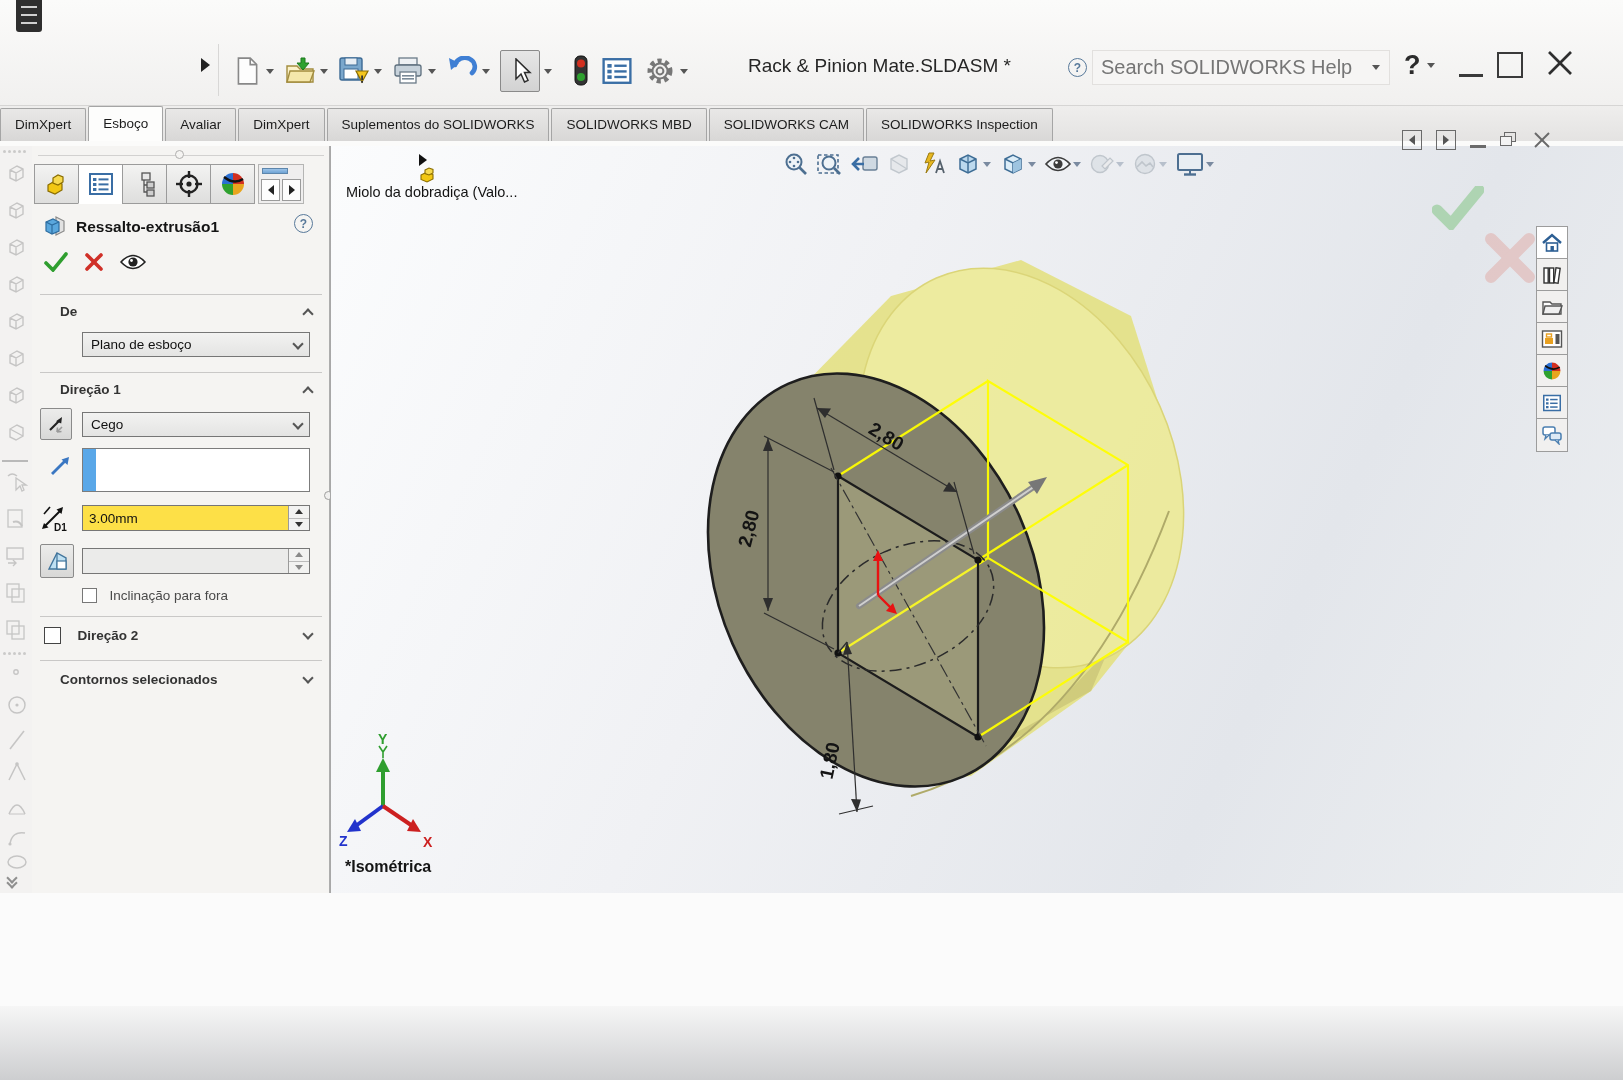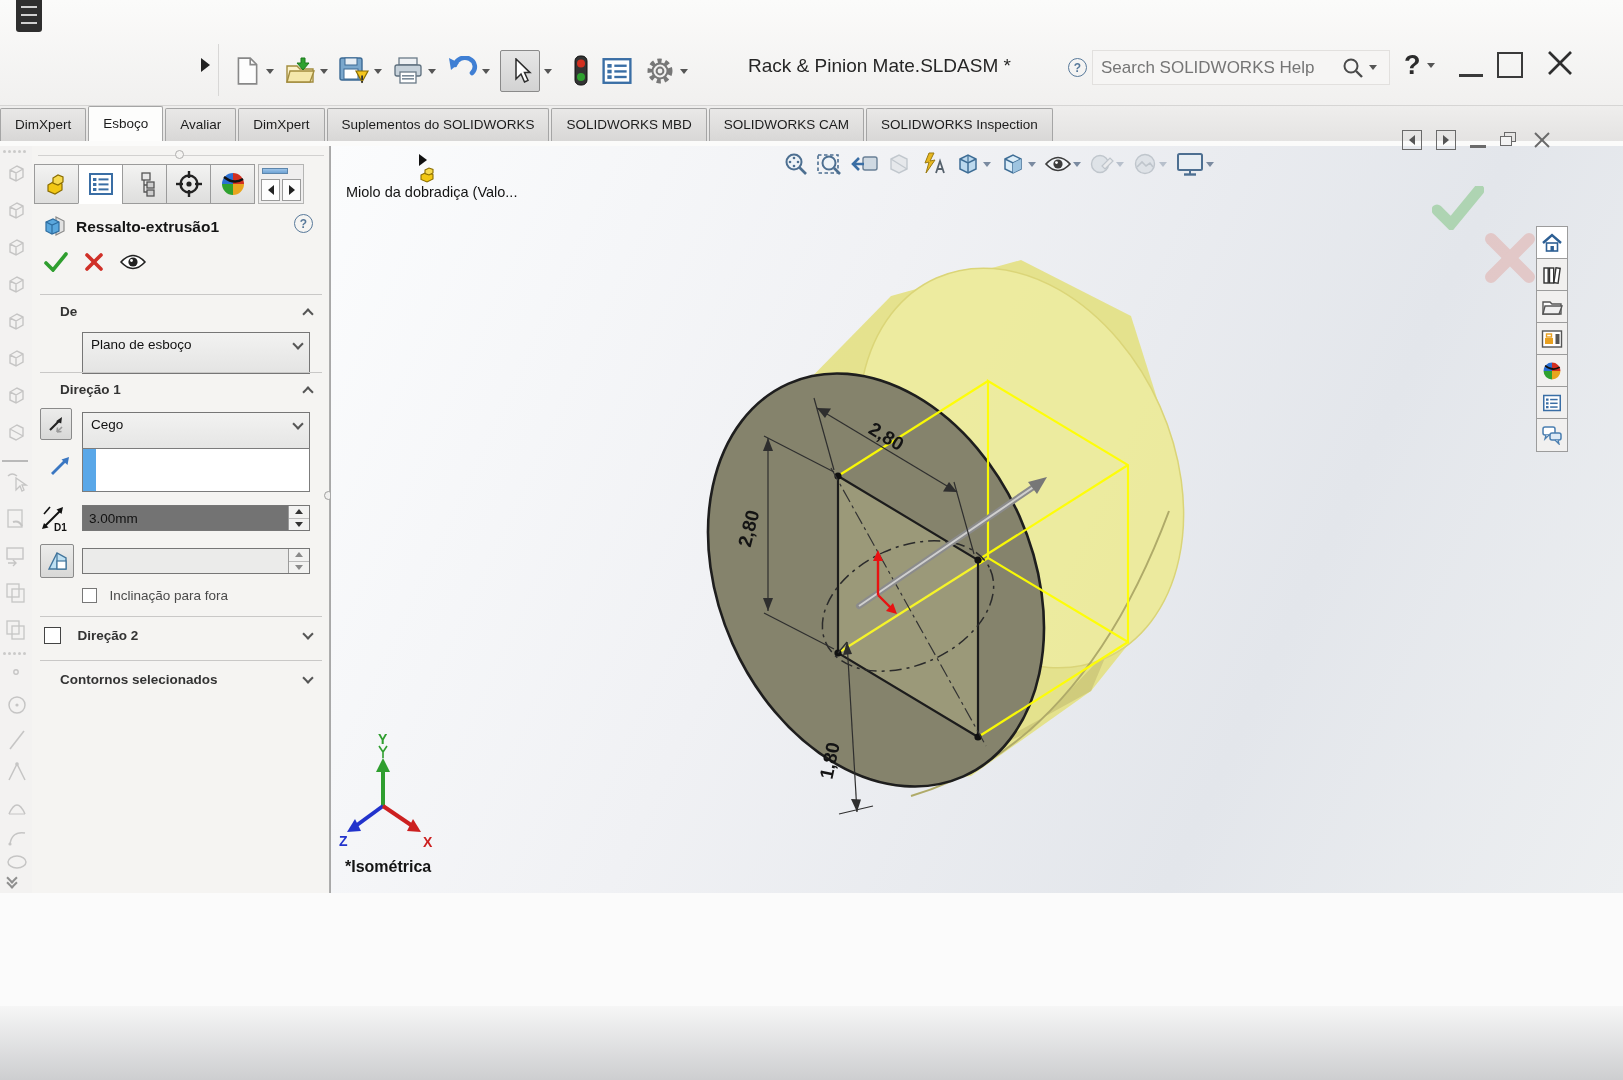--- a/index.html
+++ b/index.html
@@ -22,21 +22,21 @@
   .tb-sep{position:absolute;left:218px;top:44px;width:1px;height:52px;background:#d8d7d6;}
   .maintools{position:absolute;left:232px;top:48px;display:flex;align-items:center;height:46px;}
   .tool{display:flex;align-items:center;margin-right:4px;}
   .tool svg{display:block;}
   .tb-caret{width:0;height:0;border-left:4px solid transparent;border-right:4px solid transparent;border-top:5px solid #555;margin:0 6px 0 4px;}
   .sel-box{width:40px;height:42px;border:1px solid #8a8a8a;background:linear-gradient(#e6e6e6,#d2d2d2);display:flex;align-items:center;justify-content:center;border-radius:2px;}
   .doc-title{position:absolute;left:748px;top:55px;font-size:19px;color:#262626;}
   .help-circ{display:inline-flex;width:19px;height:19px;border:1.6px solid #58799a;border-radius:50%;color:#58799a;
     font-size:12px;font-weight:bold;align-items:center;justify-content:center;}
   .search{position:absolute;left:1092px;top:50px;width:298px;height:35px;background:#f6f5f4;border:1px solid #e2e0de;display:flex;align-items:center;padding:0 6px;}
-  .search input{flex:1;border:none;background:transparent;font-size:17px;color:#444;outline:none;font-family:"Liberation Sans",sans-serif;}
+  .search input{flex:1;border:none;background:transparent;font-size:20px;color:#444;outline:none;font-family:"Liberation Sans",sans-serif;}
   .bigq{position:absolute;left:1404px;top:50px;font-size:27px;font-weight:bold;color:#2c2c2c;display:flex;align-items:center;}
   .win-min{position:absolute;left:1459px;top:74px;width:24px;height:3px;background:#3a3a3a;}
   .win-max{position:absolute;left:1497px;top:52px;width:26px;height:26px;border:2.5px solid #3a3a3a;}
   .win-close{position:absolute;left:1545px;top:48px;}
 
   
   .tabbar{position:absolute;left:0;top:106px;width:1623px;height:35px;background:linear-gradient(#efeeed,#e4e3e2);display:flex;align-items:flex-end;}
   .cm-tab{height:33px;line-height:31px;padding:0 14px;font-size:13.5px;color:#1c1c1c;background:linear-gradient(#e9e8e7,#d8d7d6);
     border:1px solid #a5a5a5;border-bottom:none;margin-right:2px;border-radius:2px 2px 0 0;white-space:nowrap;}
   .cm-tab.active{background:#fdfdfc;height:35px;line-height:33px;font-weight:400;position:relative;z-index:2;}
@@ -67,28 +67,28 @@
   .tri-r{width:0;height:0;border-top:5px solid transparent;border-bottom:5px solid transparent;border-left:6px solid #222;}
   .pm-header{position:absolute;left:10px;top:68px;display:flex;align-items:center;}
   .pm-title{font-size:15.5px;font-weight:bold;color:#141414;margin-left:8px;}
   .pm-help{position:absolute;left:262px;top:68px;}
   .pm-actions{position:absolute;left:12px;top:106px;display:flex;align-items:center;gap:16px;}
   .pm-div{position:absolute;left:8px;width:282px;height:1px;background:#c9c8c7;}
   .grp-label{position:absolute;font-size:13.5px;font-weight:bold;color:#333;margin-left:16px;}
   .chev{display:inline-block;width:8px;height:8px;border-right:2px solid #555;border-bottom:2px solid #555;}
   .chev.up{transform:rotate(-135deg);}
   .chev.down{transform:rotate(45deg);}
-  .pm-dd{position:absolute;left:50px;width:228px;height:42px;background:linear-gradient(#f2f2f1,#e4e4e3);
+  .pm-dd{position:absolute;left:50px;width:228px;height:25px;background:linear-gradient(#f2f2f1,#e4e4e3);
     border:1px solid #767676;font-size:13.5px;color:#111;line-height:23px;padding-left:8px;}
   .pm-dd .ddchev{position:absolute;right:7px;top:7px;}
   .revbtn{position:absolute;left:8px;width:32px;height:32px;border:1px solid #8a8a8a;background:linear-gradient(#ececeb,#d8d8d7);
     display:flex;align-items:center;justify-content:center;border-radius:2px;}
   .selbox{position:absolute;left:50px;width:228px;height:44px;background:#ffffff;border:1px solid #7c7c7c;}
   .selbox .bar{position:absolute;left:0;top:0;width:13px;height:100%;background:#59a7e8;}
-  .spinwrap{position:absolute;left:50px;width:228px;height:26px;border:1px solid #767676;background:#737373;display:flex;}
+  .spinwrap{position:absolute;left:50px;width:228px;height:26px;border:1px solid #767676;background:#fde047;display:flex;}
   .spinwrap input{flex:1;border:none;outline:none;font-size:13.5px;color:#111;padding-left:6px;font-family:"Liberation Sans",sans-serif;background:transparent;}
   .spinwrap.disabled{background:#ebebea;}
   .spinbtns{width:21px;border-left:1px solid #9a9a9a;display:flex;flex-direction:column;}
   .spinbtns span{flex:1;display:flex;align-items:center;justify-content:center;background:#f2f2f1;border-bottom:1px solid #bbb;}
   .spinbtns span:last-child{border-bottom:none;}
   .tri-up{width:0;height:0;border-left:4px solid transparent;border-right:4px solid transparent;border-bottom:5px solid #333;}
   .tri-dn{width:0;height:0;border-left:4px solid transparent;border-right:4px solid transparent;border-top:5px solid #333;}
   .cbx{display:inline-block;width:15px;height:15px;border:1.5px solid #777;background:#fff;vertical-align:middle;}
   .cbx.big{width:17px;height:17px;border-color:#444;}
   .cb-label{font-size:13.5px;color:#4a4a4a;margin-left:8px;vertical-align:middle;}

